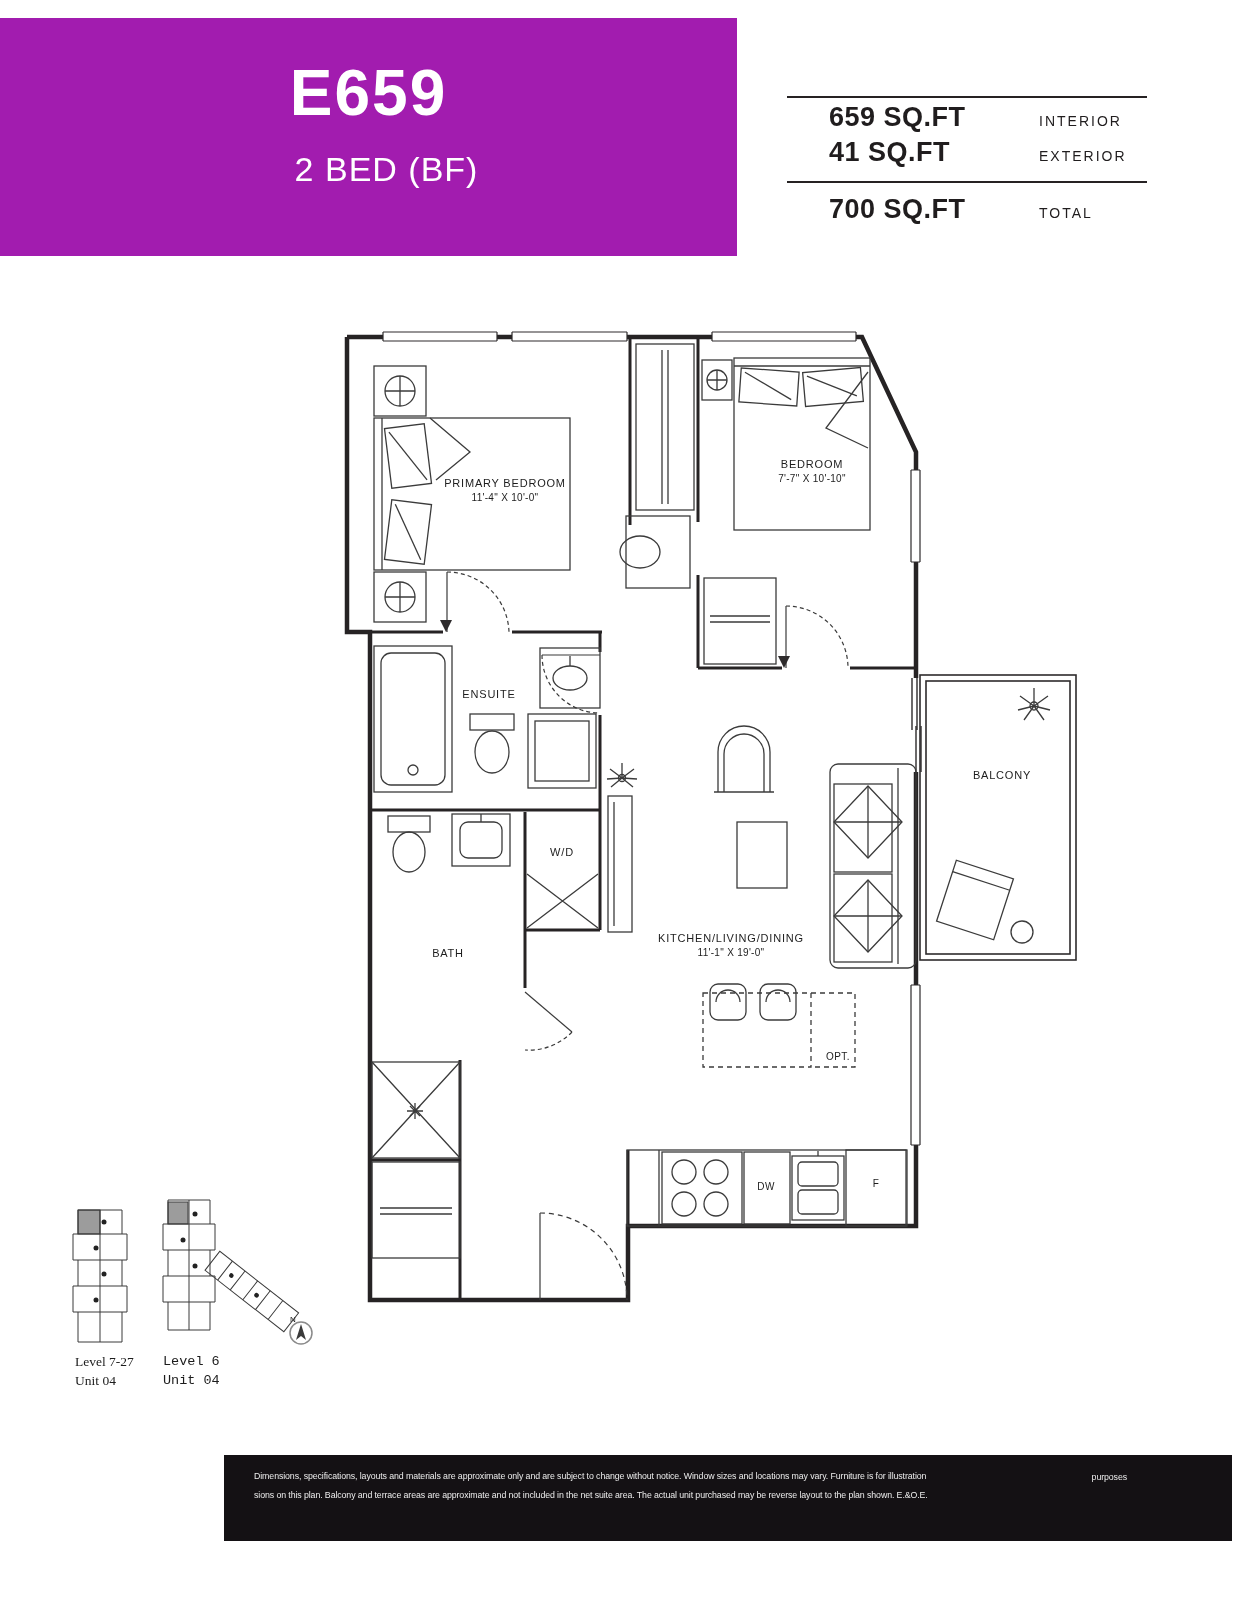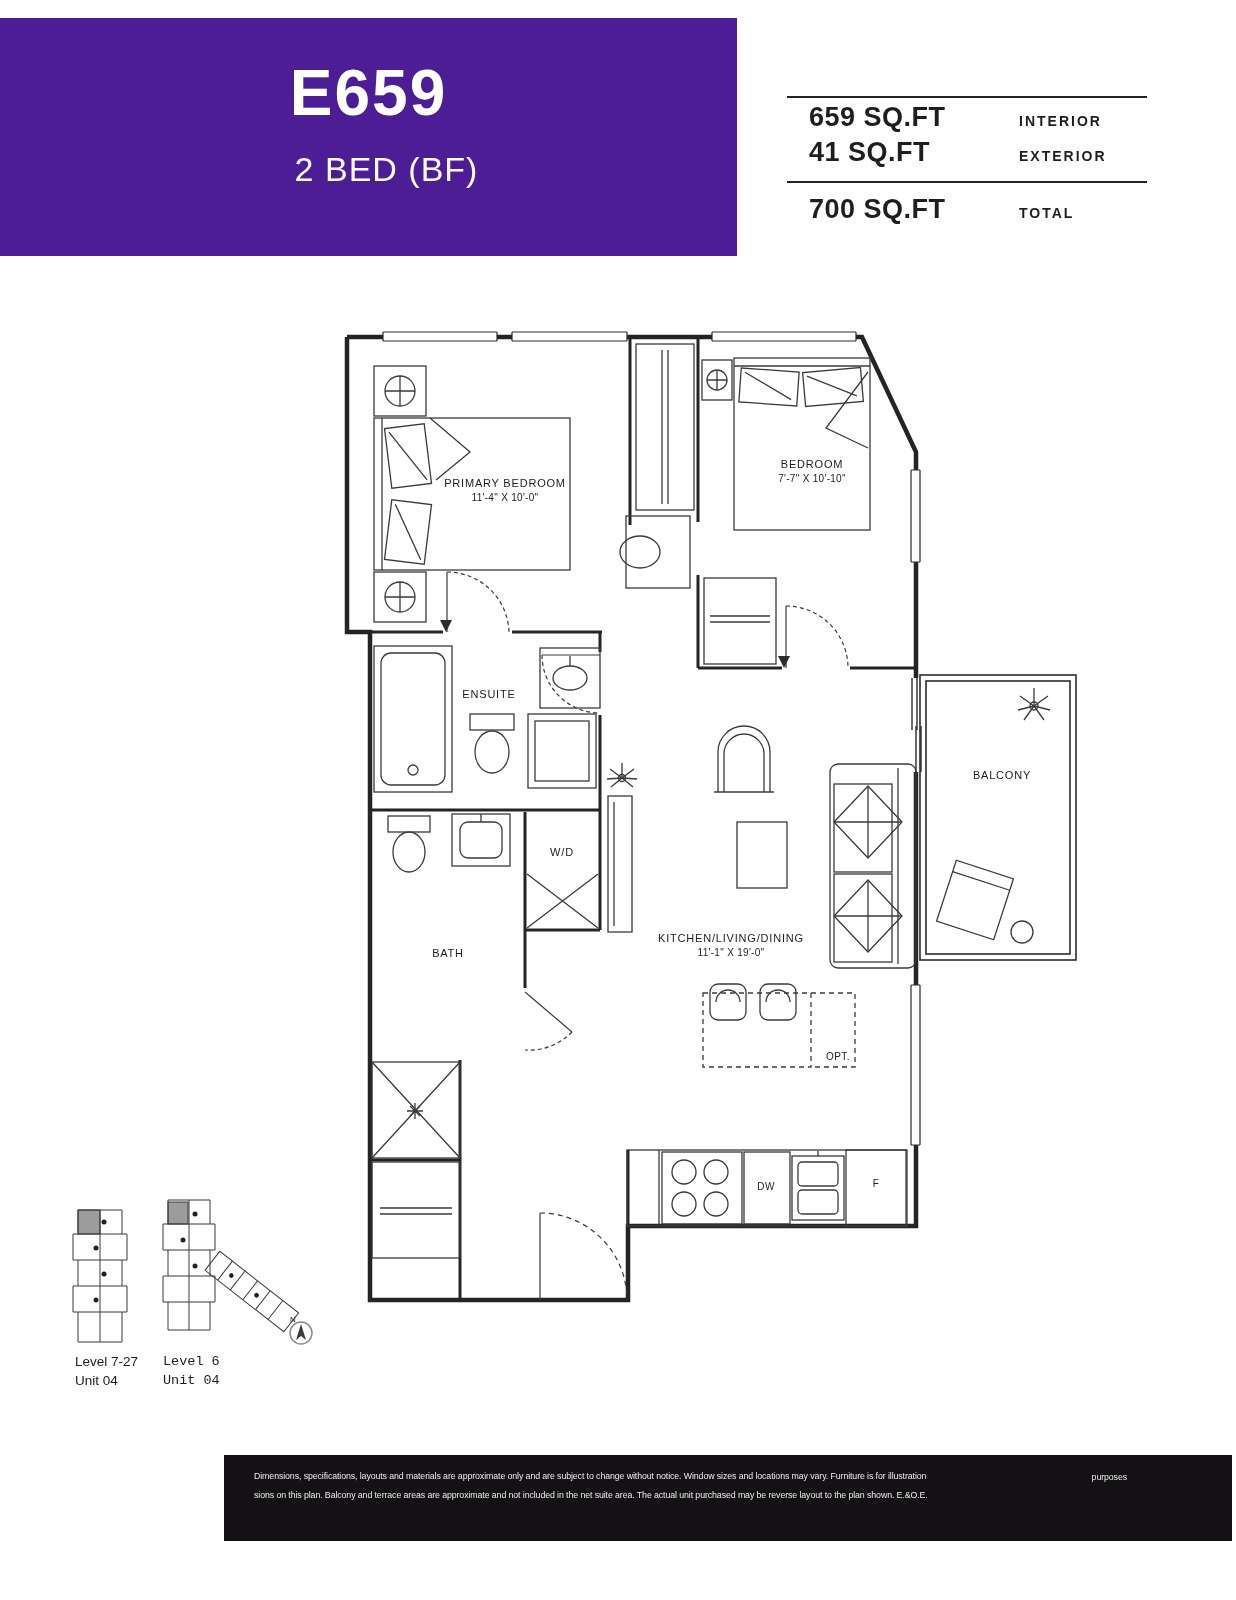--- a/index.html
+++ b/index.html
@@ -1,43 +1,43 @@
 <!DOCTYPE html>
 <html><head>
 <meta charset="utf-8">
 <style>
   * { margin:0; padding:0; box-sizing:border-box; }
   html,body { background:#ffffff; }
   body { width:1236px; height:1600px; font-family:"Liberation Sans", sans-serif; position:relative; }
   .page { position:relative; width:1236px; height:1600px; background:#fff; overflow:hidden; }
 
   
-  .title-box { position:absolute; left:0; top:18px; width:737px; height:238px; background:#4c1d95; color:#fff; text-align:center; }
+  .title-box { position:absolute; left:0; top:18px; width:737px; height:238px; background:#a21caf; color:#fff; text-align:center; }
   .unit-code { margin-top:38px; font-size:64px; font-weight:600; letter-spacing:2px; }
   .unit-type { margin-top:20px; font-size:34px; font-weight:500; letter-spacing:1px;margin-left:36px; }
 
   
   .stats { position:absolute; left:787px; top:96px; width:360px; color:#201d1e; }
   .rule { border-top:2.5px solid #262223; width:100%; }
   .stat-row { display:flex; align-items:baseline; margin-top:4px; }
-  .stat-value { width:210px; margin-left:22px; font-size:27px; font-weight:600; letter-spacing:0.5px; }
-  .stat-label { font-size:14px; letter-spacing:2px; font-weight:700; }
+  .stat-value { width:210px; margin-left:42px; font-size:27px; font-weight:600; letter-spacing:0.5px; }
+  .stat-label { font-size:14px; letter-spacing:2px; font-weight:400; }
   .rule-mid { margin-top:13px; }
   .total-row { margin-top:11px; }
 
   
   svg.plan { position:absolute; left:0; top:300px; }
   svg text { font-family:"Liberation Sans", sans-serif; fill:#1d1d1d; }
   .room-label { font-size:11px; letter-spacing:0.8px; }
   .room-dims  { font-size:10px; letter-spacing:0.3px; }
   .tiny-label { font-size:10px; letter-spacing:0.5px; }
 
   
   .keyplan-label { position:absolute; font-size:13.5px; line-height:19px; color:#1c1c1c; }
-  #kp1-label { left:75px; top:1352px; }
+  #kp1-label { left:75px; top:1352px;font-family:Liberation Serif, serif; }
   #kp2-label { left:163px; top:1352px;font-family:Liberation Mono, monospace; }
 
   
   .disclaimer { position:absolute; left:224px; top:1455px; width:1008px; height:86px; background:#141114;
                 color:#ececec; padding:12px 16px 0 30px; font-size:8.8px; line-height:18.5px;
                 letter-spacing:-0.1px; position:absolute; }
   .disc-line { white-space:nowrap; }
   .purposes { position:absolute; right:105px; top:13px; }
 </style>
 </head>

